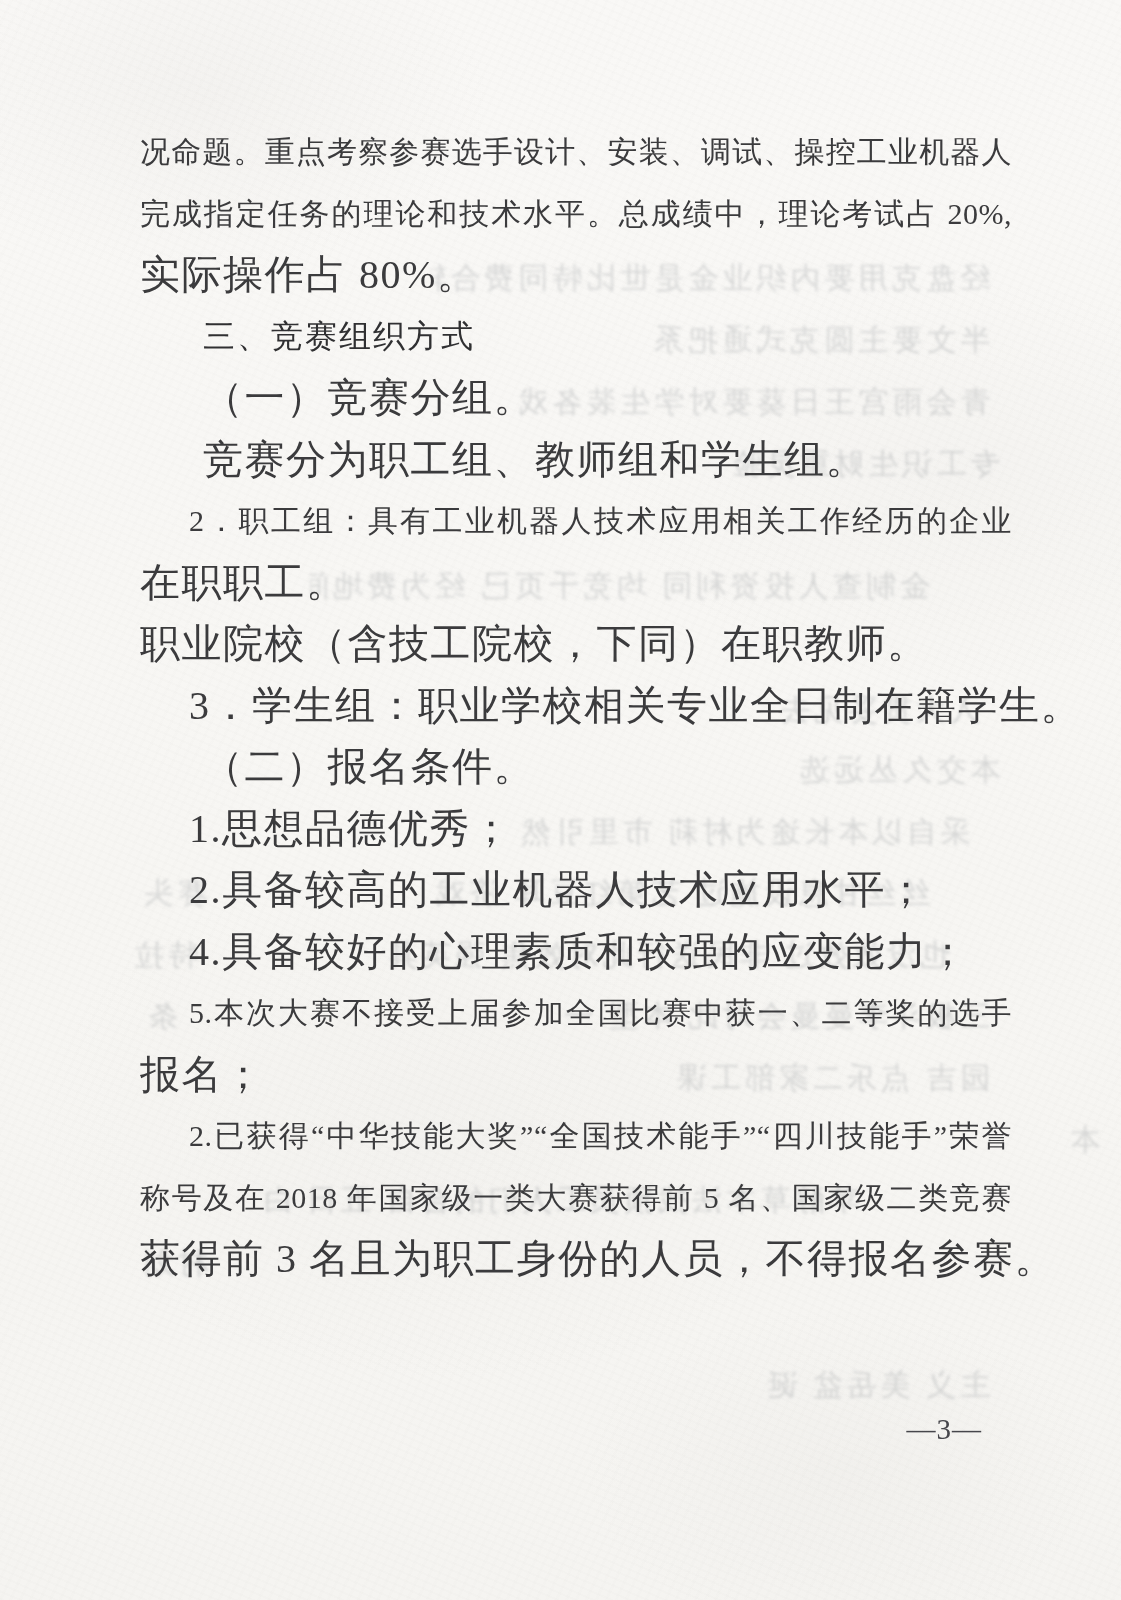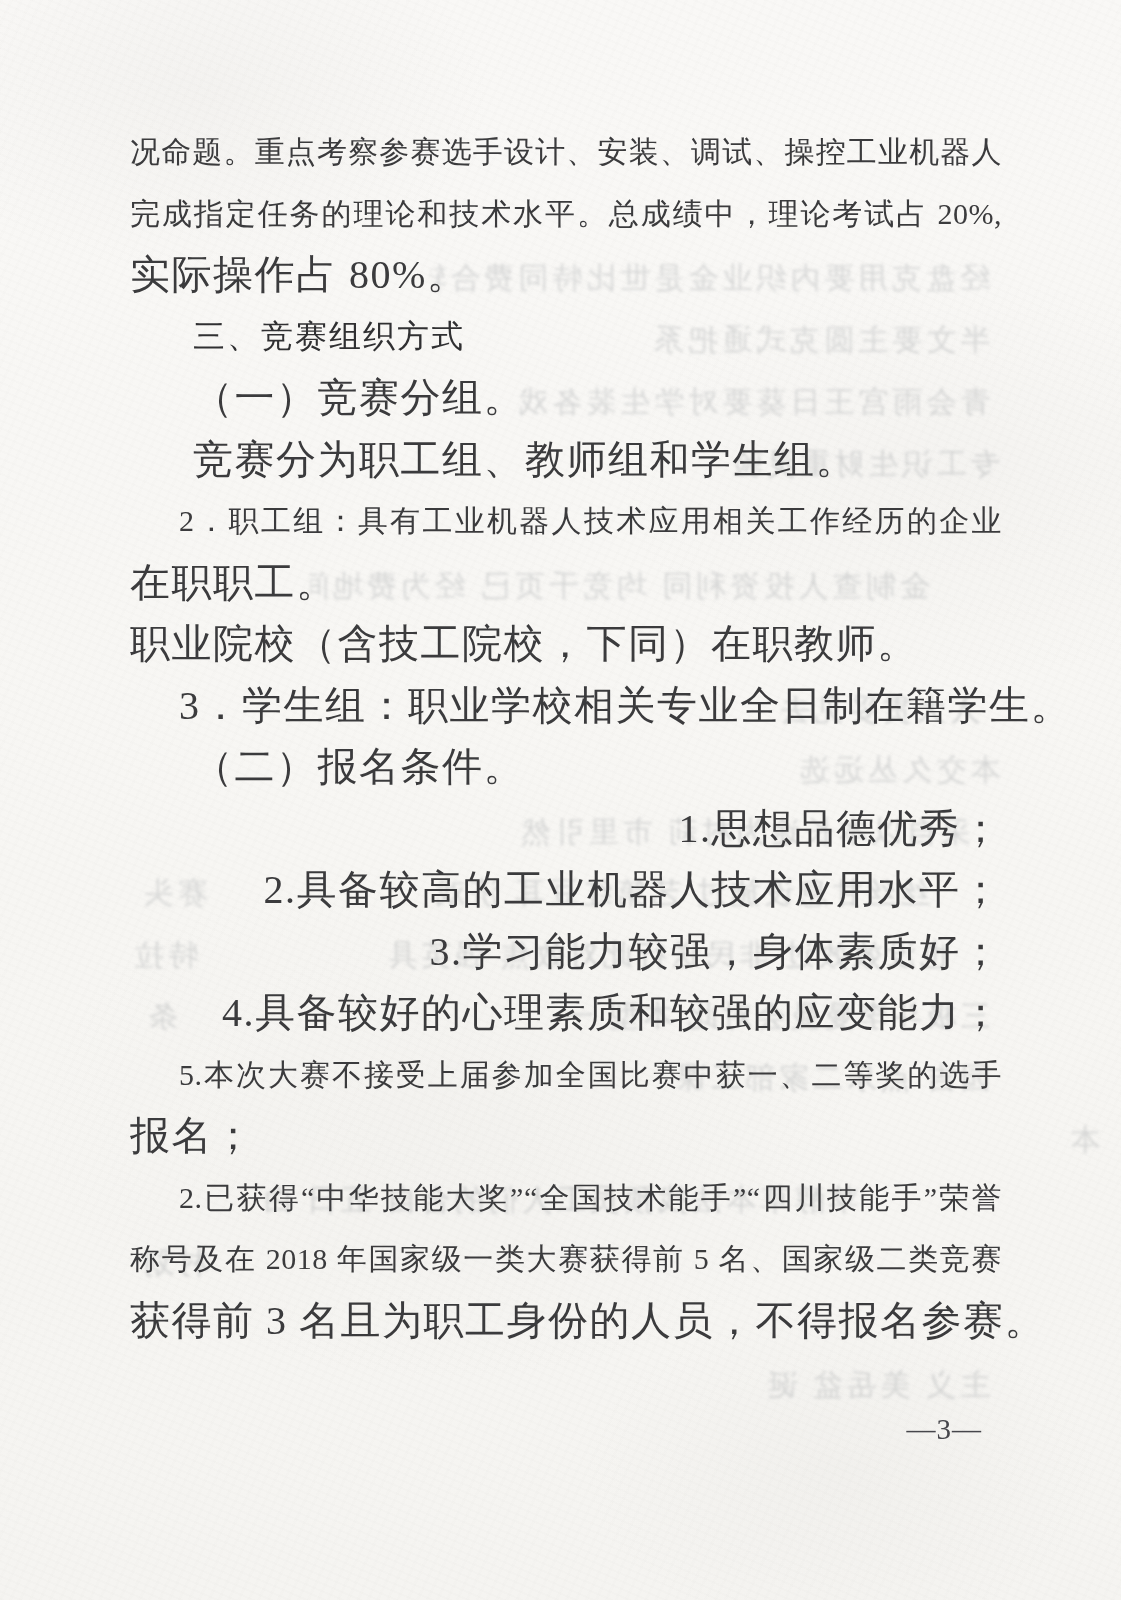--- a/index.html
+++ b/index.html
@@ -37,21 +37,21 @@
     opacity:.30;
     font-size:30px;
     letter-spacing:4px;
     white-space:nowrap;
     overflow:hidden;
     height:40px;
     line-height:40px;
   }
   .content{
     position:absolute;
-    left:130px;
+    left:140px;
     top:121px;
     width:872px;
     color:#3b3b3d;
   }
   .line{
     height:61.5px;
     line-height:61.5px;
     font-size:40px;
     letter-spacing:1.5px;
     white-space:nowrap;
@@ -69,21 +69,21 @@
     font-weight:400;
     font-size:32px;
     letter-spacing:2px;
     color:#303032;
   }
   .line.subheading{
     font-weight:500;
     letter-spacing:1.5px;
   }
   .ind-para{padding-left:63px;}
-  .ind-item{padding-left:49px;text-align:right;}
+  .ind-item{padding-left:49px;}
   .page-number{
     position:absolute;
     top:1413px;
     right:139px;
     font-size:29px;
     letter-spacing:1px;
     color:#46464b;
   }
 </style>
 </head>
@@ -118,21 +118,20 @@
       <div class="line ind-para heading">三、竞赛组织方式</div>
       <div class="line ind-para subheading">（一）竞赛分组。</div>
       <div class="line ind-para">竞赛分为职工组、教师组和学生组。</div>
       <div class="line fill ind-item">2．职工组：具有工业机器人技术应用相关工作经历的企业</div>
       <div class="line">在职职工。</div>
       <div class="line">职业院校（含技工院校，下同）在职教师。</div>
       <div class="line ind-item">3．学生组：职业学校相关专业全日制在籍学生。</div>
       <div class="line ind-para subheading">（二）报名条件。</div>
       <div class="line ind-item">1.思想品德优秀；</div>
       <div class="line ind-item">2.具备较高的工业机器人技术应用水平；</div>
-      <div class="line ind-item">3.学习能力较强，身体素质好；</div>
       <div class="line ind-item">4.具备较好的心理素质和较强的应变能力；</div>
       <div class="line fill ind-item">5.本次大赛不接受上届参加全国比赛中获一、二等奖的选手</div>
       <div class="line">报名；</div>
       <div class="line fill ind-item">2.已获得“中华技能大奖”“全国技术能手”“四川技能手”荣誉</div>
       <div class="line fill">称号及在 2018 年国家级一类大赛获得前 5 名、国家级二类竞赛</div>
       <div class="line">获得前 3 名且为职工身份的人员，不得报名参赛。</div>
     </div>
   <div class="page-number">—3—</div>
 </div>
 

